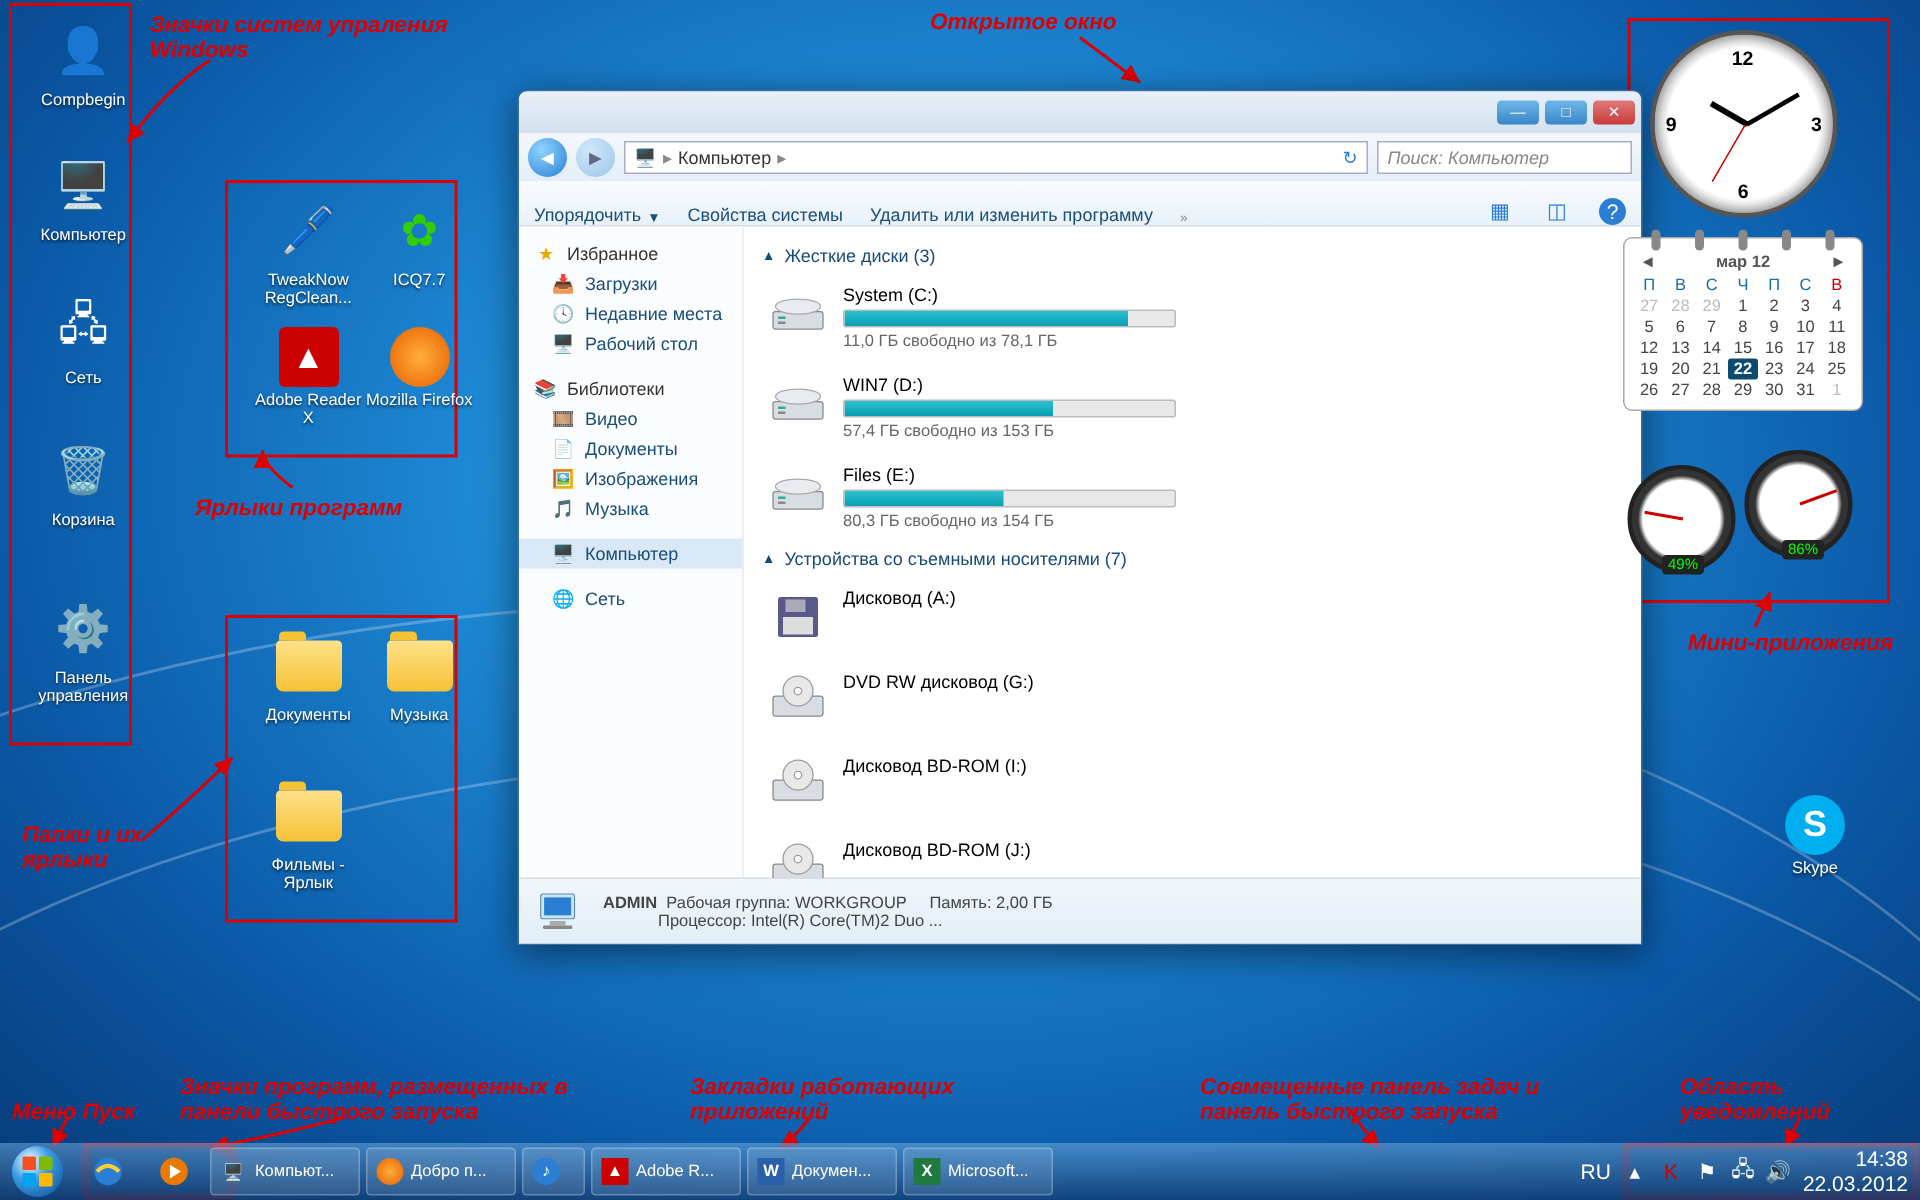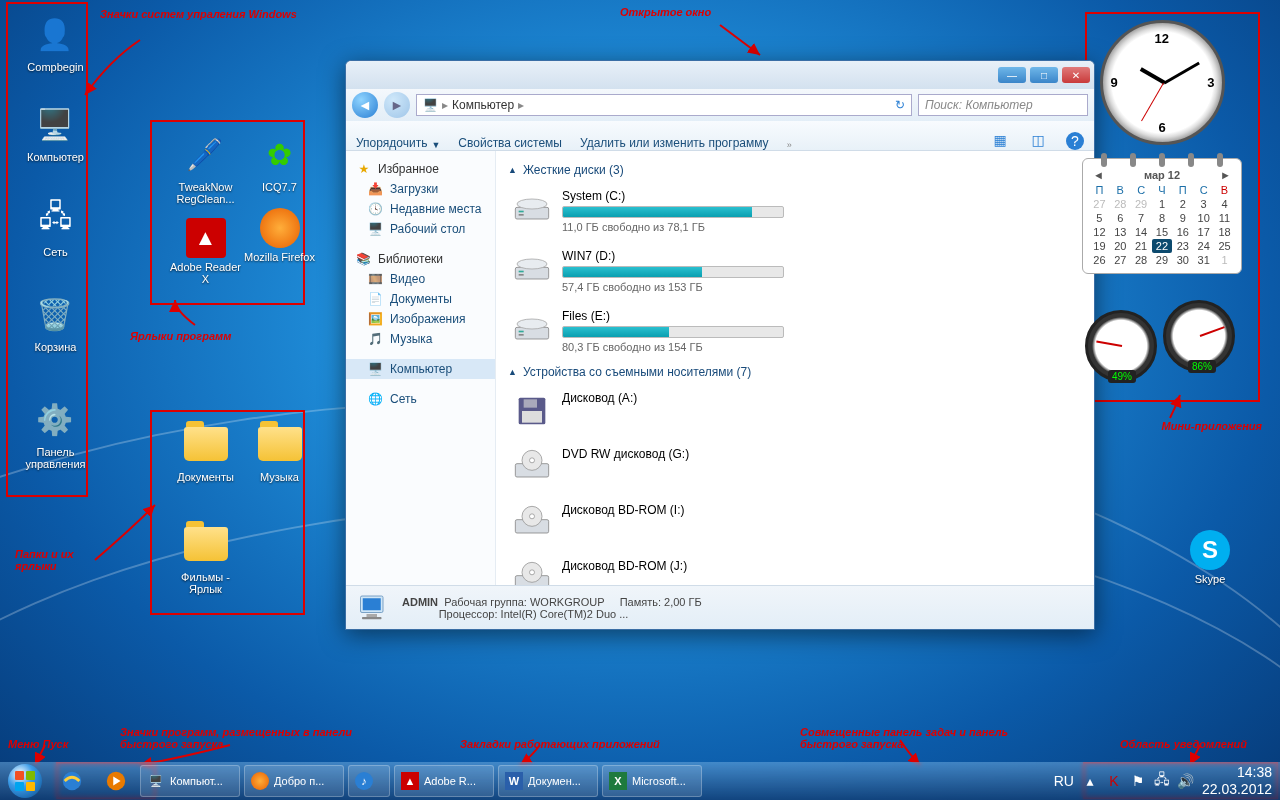--- a/index.html
+++ b/index.html
@@ -15,21 +15,21 @@
 
 .desk-icons { position:absolute; left:10px; top:0; width:300px; }
 .ico { position:absolute; width:75px; text-align:center; cursor:pointer; }
 .ico .gfx { width:48px; height:48px; margin:0 auto 3px; display:flex; align-items:center; justify-content:center; font-size:30px; }
 .ico .lbl { color:#fff; font-size:11px; text-shadow:0 1px 2px rgba(0,0,0,0.7); }
 .folder-gfx { background:linear-gradient(#ffe18a,#f5c235); border-radius:3px 3px 5px 5px; width:44px; height:34px; position:relative; }
 .folder-gfx:before { content:""; position:absolute; top:-6px; left:2px; width:18px; height:6px; background:#f5c235; border-radius:3px 3px 0 0; }
 
 
 .anno-box { position:absolute; border:2px solid #d00; }
-.anno-lbl { position:absolute; color:#d00; font-size:11px; font-style:italic; font-weight:bold; text-shadow:none; }
+.anno-lbl { position:absolute; color:#d00; font-size:15px; font-style:italic; font-weight:bold; text-shadow:none; }
 
 
 .win {
   position:absolute; left:345px; top:60px; width:750px; height:570px;
   background:#fff; border:1px solid #3a6ea5; border-radius:6px 6px 0 0;
   box-shadow:0 5px 25px rgba(0,0,0,0.5);
   display:flex; flex-direction:column; color:#000;
 }
 .titlebar { height:28px; background:linear-gradient(#e8f0f8,#d3e1ef); display:flex; justify-content:flex-end; align-items:center; border-radius:6px 6px 0 0; }
 .titlebar .btn { width:28px; height:16px; margin-right:4px; border-radius:3px; display:flex; align-items:center; justify-content:center; font-size:10px; color:#fff; }
@@ -77,21 +77,21 @@
 .clock .s { width:1px; height:44px; background:#c00; transform:rotate(210deg); }
 .clock .num { position:absolute; font-size:13px; color:#000; font-weight:bold; }
 .cal { right:38px; top:158px; width:160px; background:#fff; border:1px solid #aaa; border-radius:6px; padding:6px; color:#333; font-size:11px; }
 .cal .rings { display:flex; justify-content:space-around; margin:-12px 0 2px; }
 .cal .ring { width:6px; height:14px; background:#888; border-radius:3px; }
 .cal .mon { text-align:center; color:#555; font-weight:bold; margin-bottom:2px; display:flex; justify-content:space-between; padding:0 4px;}
 .cal table { width:100%; border-collapse:collapse; }
 .cal th { color:#1a6ea8; font-weight:normal; padding:1px; }
 .cal th.sun { color:#c00; }
 .cal td { text-align:center; padding:1px; color:#444; }
-.cal td.today { background:#0c4a6e; color:#fff; font-weight:normal; border-radius:2px; }
+.cal td.today { background:#0c4a6e; color:#fff; font-weight:bold; border-radius:2px; }
 .cal td.dim { color:#bbb; }
 .meter { right:45px; top:300px; width:150px; height:90px; }
 .meter .dial { position:absolute; width:72px; height:72px; border-radius:50%; background:radial-gradient(circle,#fff 0 55%,#333 62%); border:3px solid #222; }
 .meter .d1 { left:0; top:10px; }
 .meter .d2 { right:0; top:0; }
 .meter .needle { position:absolute; left:50%; bottom:50%; width:2px; height:26px; background:#c00; transform-origin:bottom center; }
 .meter .pct { position:absolute; bottom:-4px; background:#222; color:#0f0; font-size:10px; padding:1px 4px; border-radius:3px; }
 
 .skype-ico { position:absolute; right:40px; top:530px; width:60px; text-align:center; }
 .skype-ico .g { width:40px; height:40px; margin:0 auto 3px; background:#00aff0; border-radius:50%; display:flex; align-items:center;justify-content:center;color:#fff;font-size:24px;font-weight:bold; }
@@ -181,21 +181,21 @@
       <div class="lbl">TweakNow RegClean...</div>
     </div>
   <div class="ico" style="left:232px;top:130px">
       <div class="gfx" style="color:#3c0">✿</div>
       <div class="lbl">ICQ7.7</div>
     </div>
   <div class="ico" style="left:158px;top:218px">
       <div class="gfx" style="background:#c00;color:#fff;border-radius:4px;width:40px;height:40px;font-size:22px">▲</div>
       <div class="lbl">Adobe Reader X</div>
     </div>
-  <div class="ico" style="left:232px;top:208px">
+  <div class="ico" style="left:232px;top:218px">
       <div class="gfx" style="background:radial-gradient(#ffae3a,#e85e00);border-radius:50%;width:40px;height:40px"></div>
       <div class="lbl">Mozilla Firefox</div>
     </div>
 
   <div class="ico" style="left:158px;top:420px">
       <div class="gfx">
         <div class="folder-gfx"></div>
       </div>
       <div class="lbl">Документы</div>
     </div>

